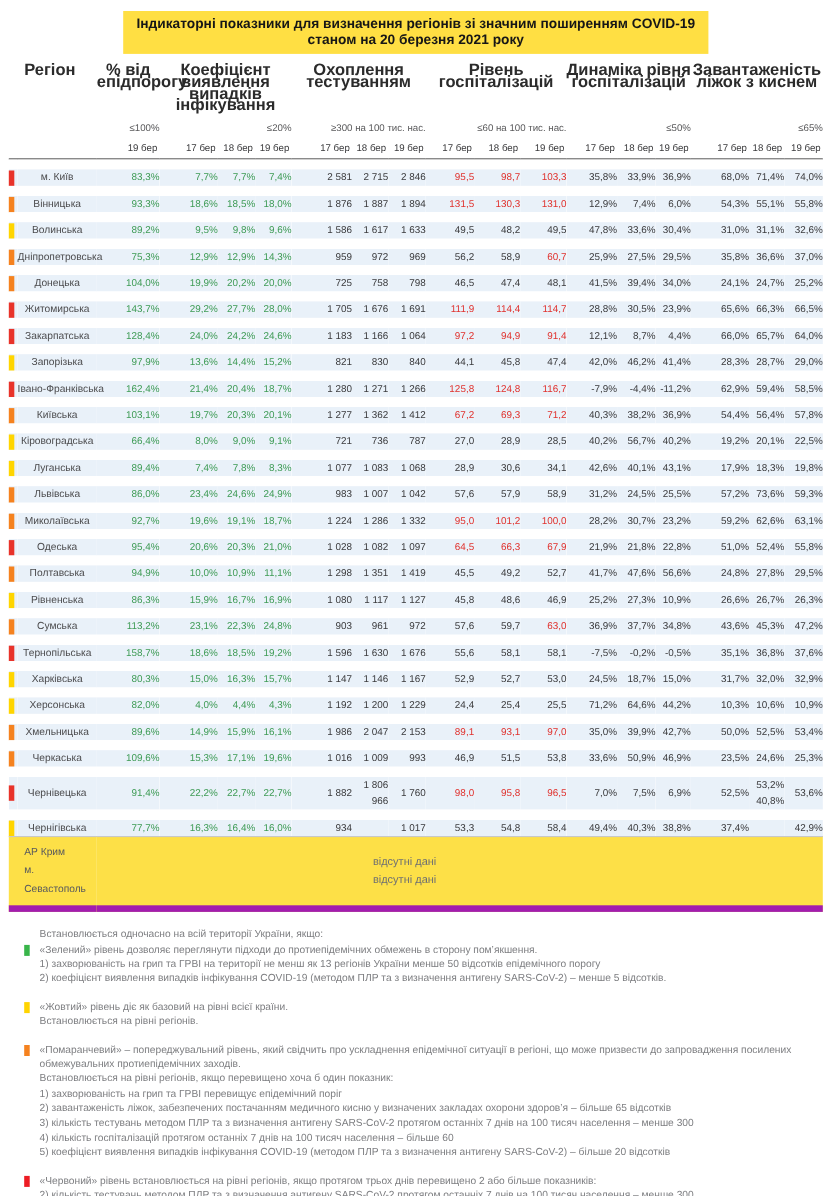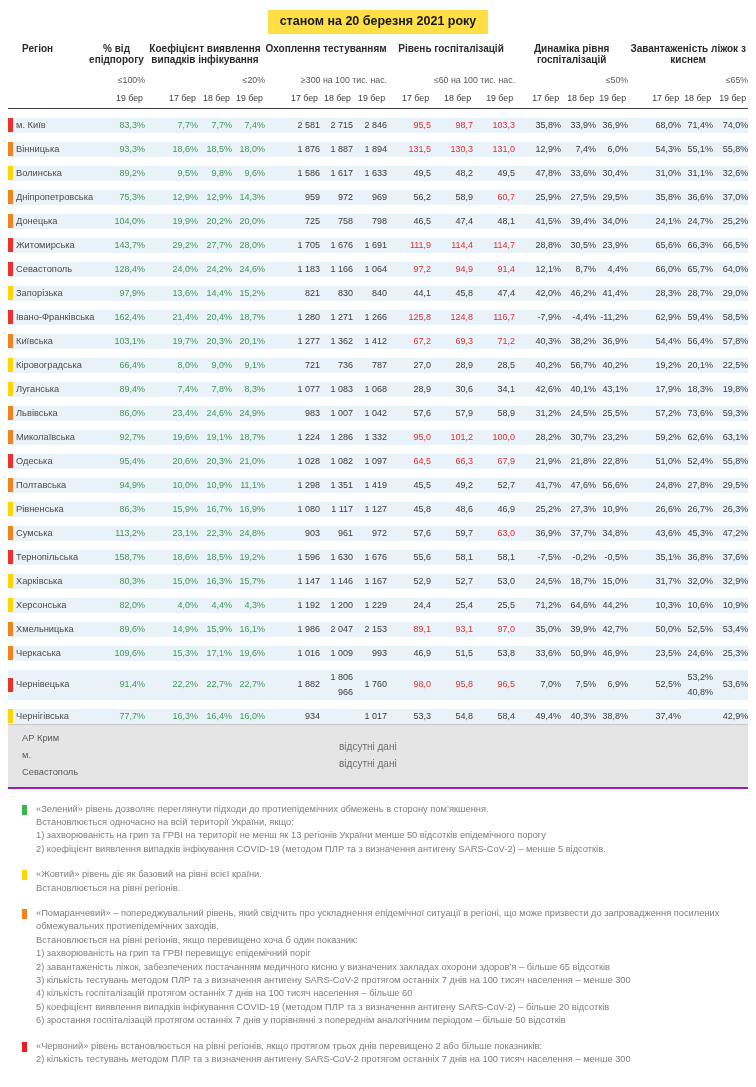--- a/index.html
+++ b/index.html
@@ -7,41 +7,41 @@
   .page { width:740px; padding:8px 8px 12px 8px; }
 
   
   .title-wrap { text-align:center; margin:2px 0 8px 0; }
   .title-band { display:inline-block; background:#ffdf43; padding:4px 12px 5px 12px;
                 font-weight:bold; font-size:12.5px; line-height:15px; color:#161616; }
 
   
   table { border-collapse:separate; border-spacing:0; table-layout:fixed; width:740px; font-size:9px; }
   thead th { padding:0; font-weight:bold; color:#2b2b2b; }
-  tr.labels th { vertical-align:top; text-align:center; font-size:10px; line-height:10.8px; padding-top:2px; white-space:normal; }
+  tr.labels th { vertical-align:top; text-align:center; font-size:15px; line-height:10.8px; padding-top:2px; white-space:normal; }
   tr.labels th.th-region { text-align:left; padding-left:14px; }
   tr.thresh th { font-weight:normal; color:#58585a; text-align:right; font-size:8.8px; padding-top:9px; }
   tr.dates th { font-weight:normal; color:#3a3a3c; text-align:right; font-size:8.8px;
                 padding:8px 2px 5px 0; border-bottom:1px solid #3e3e3e; }
 
   tbody.regions td { background:#e9f1f9; background-clip:padding-box; border-top:9px solid #ffffff;
                      height:15px; line-height:15px; padding:0; overflow:visible; }
   td.bar { padding:0; }
   .lvl { display:block; width:5px; height:14px; margin-top:0px; }
   .lvl-red    { background:#e8332a; }
   .lvl-orange { background:#f5821f; }
   .lvl-yellow { background:#ffd500; }
-  td.region { text-align:left; padding-left:6px; color:#4c4c4e; font-size:9.3px; white-space:nowrap; }
+  td.region { text-align:center; padding-left:6px; color:#4c4c4e; font-size:9.3px; white-space:nowrap; }
   td.num  { text-align:right; padding-right:2px; white-space:pre-line; }
   .green { color:#3e9b55; }
   .dark  { color:#3a3a3c; }
   .red   { color:#e0312d; }
   td.two-line { line-height:11px; padding-top:2px; height:13px; }
 
-  tbody.nodata td { background:#e5e5e5; padding:0; border-top:1px solid #c8c8c8; border-bottom:2px solid #a21caf; }
+  tbody.nodata td { background:#fde047; padding:0; border-top:1px solid #c8c8c8; border-bottom:6px solid #a21caf; }
   tbody.nodata .nd-name { padding:5px 0 6px 14px; color:#595a5d; font-size:9.3px; }
   tbody.nodata .nd-val  { padding:5px 0 6px 251px; color:#6e6f72; font-size:10px; }
   tbody.nodata span { display:block; line-height:17px; }
 
   
   .legend { margin:14px 0 0 14px; width:718px; font-size:9.3px; line-height:13.4px; color:#7d7e81; }
   .legend-block { margin-bottom:12px; }
   .legend-line { position:relative; padding-left:14px; }
   .legend-line .marker { position:absolute; left:0; top:2px; width:5px; height:10px; }
   .m-green  { background:#39b54a; }
@@ -49,20 +49,21 @@
   .m-orange { background:#f5821f; }
   .m-red    { background:#ed1c24; }
 </style>
 </head>
 <body>
 
 <div class="page">
 
   <div class="title-wrap">
     <div class="title-band">
+      <div>Індикаторні показники для визначення регіонів зі значним поширенням COVID-19</div>
       <div>станом на 20 березня 2021 року</div>
     </div>
   </div>
 
   <table>
     <colgroup>
       <col style="width:8px">
         <col style="width:72px">
         <col style="width:57px">
       <col style="width:53px">
@@ -257,21 +258,21 @@
     <td class="num dark dyn">23,9%</td>
     <td class="num dark bed">65,6%</td>
     <td class="num dark bed">66,3%</td>
     <td class="num dark bed">66,5%</td>
   </tr>
 
   <tr>
     <td class="bar">
             <span class="lvl lvl-red"></span>
           </td>
-    <td class="region">Севастополь</td>
+    <td class="region">Закарпатська</td>
     <td class="num green pct">128,4%</td>
     <td class="num green coef">24,0%</td>
     <td class="num green coef">24,2%</td>
     <td class="num green coef">24,6%</td>
     <td class="num dark test">1 183</td>
     <td class="num dark test">1 166</td>
     <td class="num dark test">1 064</td>
     <td class="num hosp red">97,2</td>
     <td class="num hosp red">94,9</td>
     <td class="num hosp red">91,4</td>
@@ -709,37 +710,36 @@
         <td class="nd-val" colspan="16">
           <span>відсутні дані</span>
           <span>відсутні дані</span>
         </td>
       </tr>
     </tbody>
   </table>
 
   <div class="legend" id="legend">
       <div class="legend-block">
+        <div class="legend-line">Встановлюється одночасно на всій території України, якщо:</div>
         <div class="legend-line"><span class="marker m-green"></span>«Зелений» рівень дозволяє переглянути підходи до протиепідемічних обмежень в сторону пом’якшення.</div>
-        <div class="legend-line">Встановлюється одночасно на всій території України, якщо:</div>
         <div class="legend-line">1) захворюваність на грип та ГРВІ на території не менш як 13 регіонів України менше 50 відсотків епідемічного порогу</div>
         <div class="legend-line">2) коефіцієнт виявлення випадків інфікування COVID-19 (методом ПЛР та з визначення антигену SARS-CoV-2) – менше 5 відсотків.</div>
       </div>
       <div class="legend-block">
         <div class="legend-line"><span class="marker m-yellow"></span>«Жовтий» рівень діє як базовий на рівні всієї країни.</div>
         <div class="legend-line">Встановлюється на рівні регіонів.</div>
       </div>
       <div class="legend-block">
         <div class="legend-line"><span class="marker m-orange"></span>«Помаранчевий» – попереджувальний рівень, який свідчить про ускладнення епідемічної ситуації в регіоні, що може призвести до запровадження посилених обмежувальних протиепідемічних заходів.</div>
         <div class="legend-line">Встановлюється на рівні регіонів, якщо перевищено хоча б один показник:</div>
         <div class="legend-line">1) захворюваність на грип та ГРВІ перевищує епідемічний поріг</div>
         <div class="legend-line">2) завантаженість ліжок, забезпечених постачанням медичного кисню у визначених закладах охорони здоров’я – більше 65 відсотків</div>
         <div class="legend-line">3) кількість тестувань методом ПЛР та з визначення антигену SARS-CoV-2 протягом останніх 7 днів на 100 тисяч населення – менше 300</div>
         <div class="legend-line">4) кількість госпіталізацій протягом останніх 7 днів на 100 тисяч населення – більше 60</div>
         <div class="legend-line">5) коефіцієнт виявлення випадків інфікування COVID-19 (методом ПЛР та з визначення антигену SARS-CoV-2) – більше 20 відсотків</div>
-        <div class="legend-line">6) зростання госпіталізацій протягом останніх 7 днів у порівнянні з попереднім аналогічним періодом – більше 50 відсотків</div>
       </div>
       <div class="legend-block">
         <div class="legend-line"><span class="marker m-red"></span>«Червоний» рівень встановлюється на рівні регіонів, якщо протягом трьох днів перевищено 2 або більше показників:</div>
         <div class="legend-line">2) кількість тестувань методом ПЛР та з визначення антигену SARS-CoV-2 протягом останніх 7 днів на 100 тисяч населення – менше 300</div>
       </div>
     </div>
 </div>
 
 </body></html>

